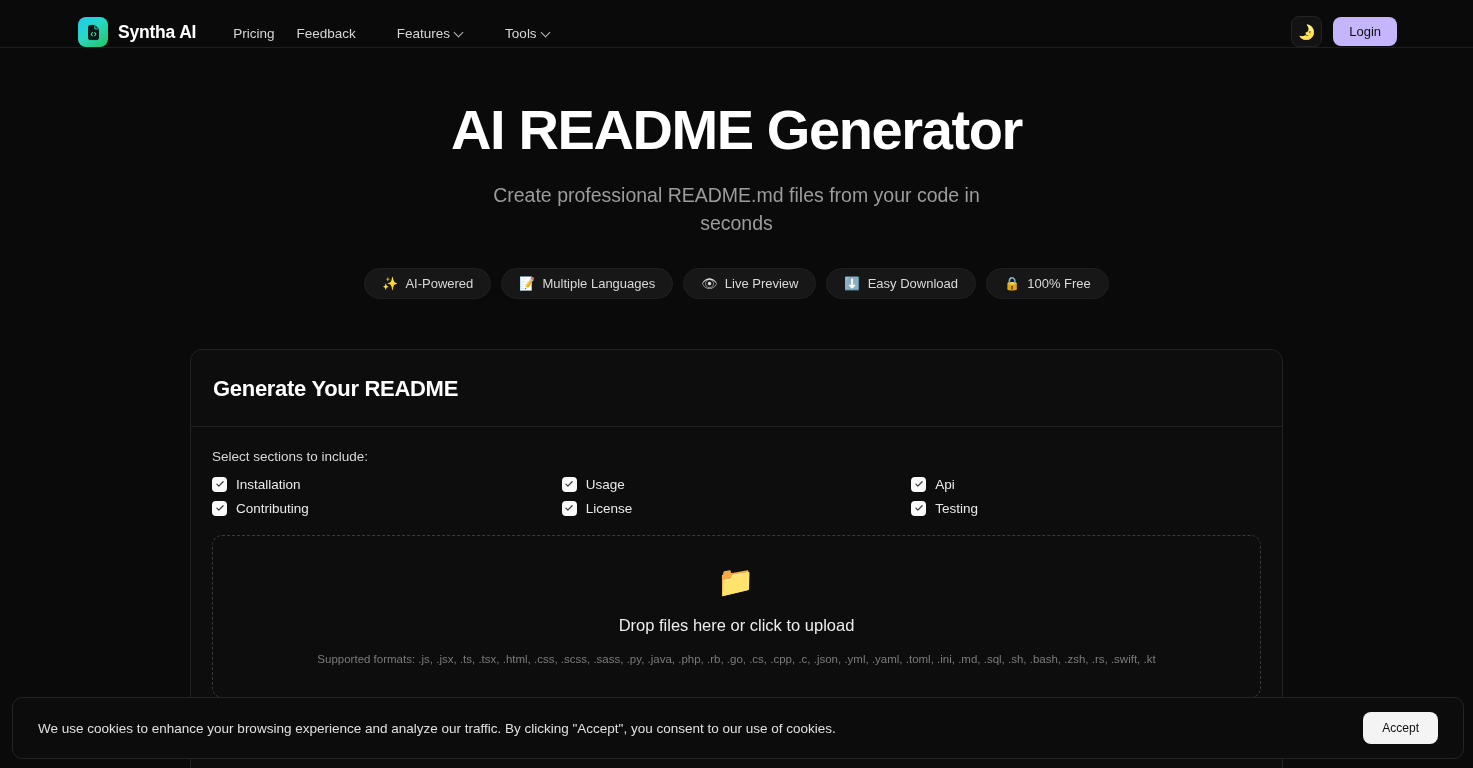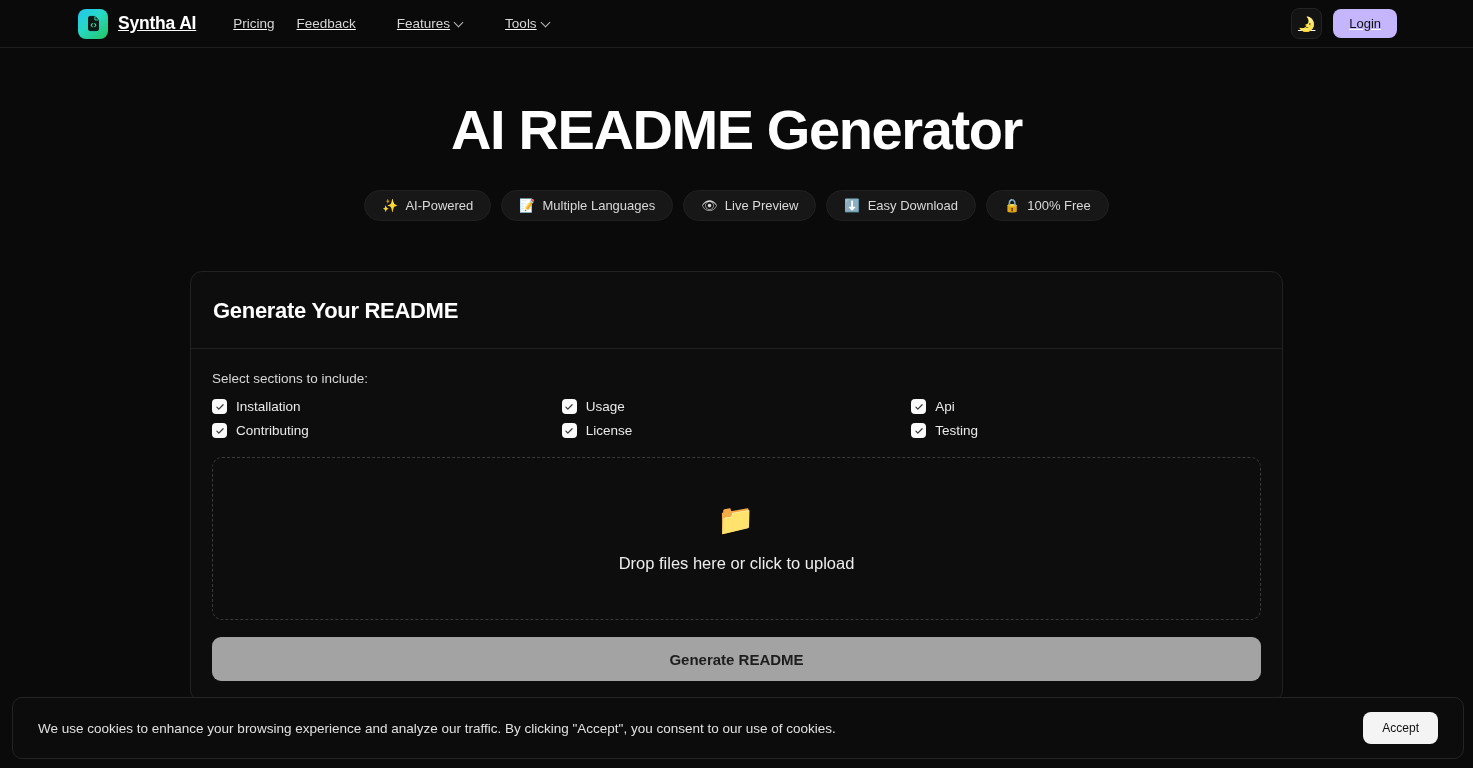--- a/index.html
+++ b/index.html
@@ -15,25 +15,24 @@
     font-family: "Liberation Sans", sans-serif;
     color: #ffffff;
     position: relative;
   }
 
   
   .header {
     height: 48px;
     width: 100%;
     display: flex;
-    align-items: center;
+    align-items: flex-end;
     border-bottom: 1px solid #1e1e1e;
     padding: 0 76px 0 78px;
     background: #0a0a0a;
-    text-decoration: underline;
   }
 
   .brand {
     display: flex;
     align-items: center;
     gap: 10px;
     margin-right: 26px;
   }
 
   .logo-tile {
@@ -343,20 +342,21 @@
   <div class="header-right">
     <div class="icon-btn">
       <span>🌛</span>
     </div>
     <button class="login-btn">Login</button>
   </div>
 </div>
 
 <div class="hero">
   <h1 class="hero-title">AI README Generator</h1>
+  <p class="hero-sub">Create professional README.md files from your code in seconds</p>
 
   <div class="pills">
     <div class="pill">
       <span class="emo">✨</span>
       <span>AI-Powered</span>
     </div>
     <div class="pill">
       <span class="emo">📝</span>
       <span>Multiple Languages</span>
     </div>
@@ -437,20 +437,21 @@
             </svg>
         </span>
         <span class="check-label">Testing</span>
       </label>
 
     </div>
 
     <div class="dropzone">
       <div class="dz-icon">📁</div>
       <div class="dz-main">Drop files here or click to upload</div>
+      <div class="dz-sub">Supported formats: .js, .jsx, .ts, .tsx, .html, .css, .scss, .sass, .py, .java, .php, .rb, .go, .cs, .cpp, .c, .json, .yml, .yaml, .toml, .ini, .md, .sql, .sh, .bash, .zsh, .rs, .swift, .kt</div>
     </div>
 
     <button class="generate-btn">Generate README</button>
   </div>
 </div>
 
 <div class="cookie-bar">
   <div class="cookie-text">We use cookies to enhance your browsing experience and analyze our traffic. By clicking "Accept", you consent to our use of cookies.</div>
   <button class="accept-btn">Accept</button>
 </div>

